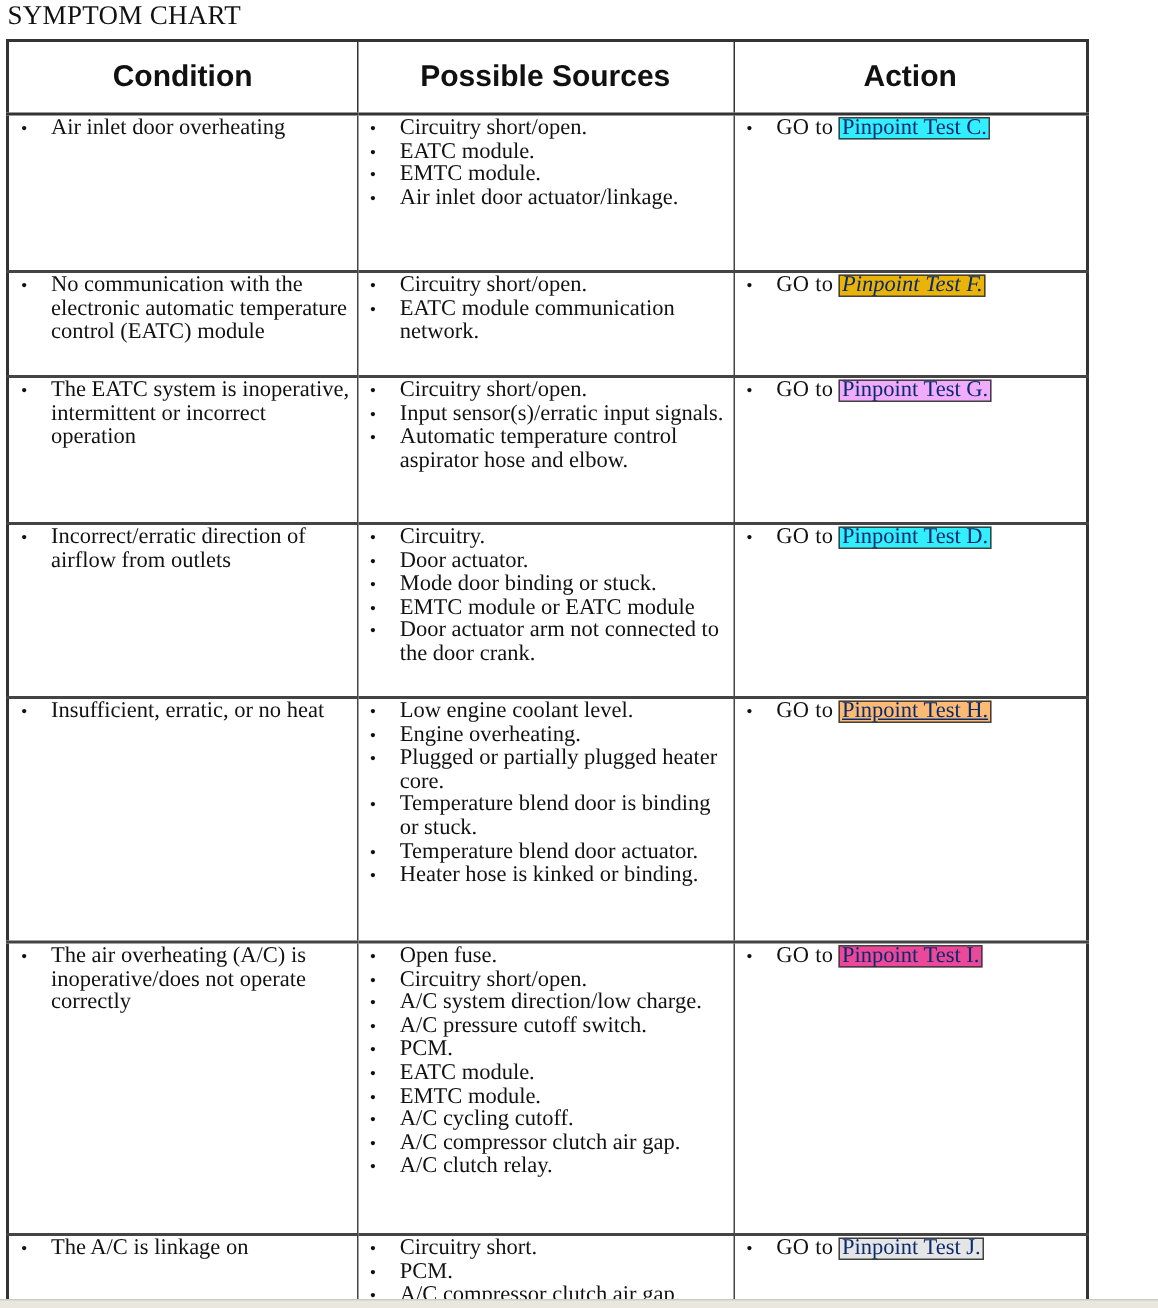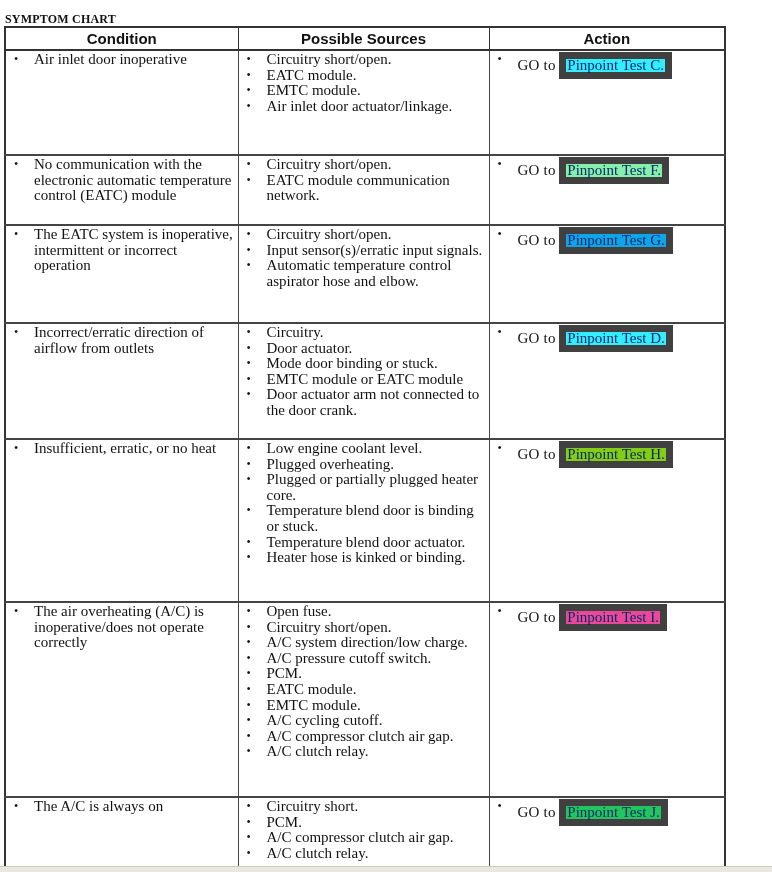--- a/index.html
+++ b/index.html
@@ -1,46 +1,46 @@
 <!DOCTYPE html>
 <html><head>
   <meta charset="utf-8">
   <style>
     html, body { margin: 0; padding: 0; }
     body {
       width: 772px; height: 872px; background: #ffffff; position: relative; overflow: hidden;
       font-family: "Liberation Serif", serif; color: #111;
     }
     .title {
-      position: absolute; left: 5px; top: 12px;
-      font-family: "Liberation Serif", serif; font-weight: bold; font-size: 12px; letter-spacing: 0.2px;
+      position: absolute; left: 5px; top: 0;
+      font-family: "Liberation Serif", serif; font-weight: normal; font-size: 18px; letter-spacing: 0.2px;
     }
     table.chart {
       position: absolute; left: 4px; top: 26px; width: 720px;
       border-collapse: collapse; table-layout: fixed;
       border: 2px solid #333;
     }
     table.chart th {
-      font-family: "Liberation Sans", sans-serif; font-weight: bold; font-size: 15px;
-      height: 21px; padding: 0; border: 1px solid #333; border-bottom: 2px solid #333;
+      font-family: "Liberation Sans", sans-serif; font-weight: bold; font-size: 20px;
+      height: 21px; padding: 12px; border: 1px solid #333; border-bottom: 2px solid #333;
       text-align: center; vertical-align: middle;
     }
     table.chart td {
       border: 1px solid #444; border-top: 2px solid #444; vertical-align: top;
       padding: 1px 4px 2px 4px; font-size: 15px; line-height: 15.6px;
     }
     col.c1 { width: 233px; } col.c2 { width: 251px; } col.c3 { width: 236px; }
     ul { list-style: none; margin: 0; padding: 0; }
     li { position: relative; padding-left: 24px; }
     li .bullet {
       position: absolute; left: 4px; top: 0; font-size: 12px;
     }
     .go { letter-spacing: 0.2px; }
     .pin {
-      background: #33eeff; border: 7px solid #404040; color: #0a2a6a;
+      background: #33eeff; border: 1px solid #404040; color: #0a2a6a;
       padding: 0 1px; line-height: 13px; display: inline-block;
     }
     .footer-bar {
       position: absolute; left: 0; right: 0; top: 866px; height: 6px;
       background: #e9e7e0; border-top: 1px solid #cfcbbf;
     }
   </style>
 </head>
 <body>
 
@@ -56,21 +56,21 @@
     <tr>
       <th>Condition</th>
       <th>Possible Sources</th>
       <th>Action</th>
     </tr>
   </thead>
   <tbody id="rows">
       <tr style="height: 105px;">
         <td>
           <ul>
-            <li><span class="bullet">•</span><span>Air inlet door inoperative</span></li>
+            <li><span class="bullet">•</span><span>Air inlet door overheating</span></li>
           </ul>
         </td>
         <td>
           <ul>
             <li><span class="bullet">•</span><span>Circuitry short/open.</span></li>
             <li><span class="bullet">•</span><span>EATC module.</span></li>
             <li><span class="bullet">•</span><span>EMTC module.</span></li>
             <li><span class="bullet">•</span><span>Air inlet door actuator/linkage.</span></li>
           </ul>
         </td>
@@ -87,40 +87,40 @@
           </ul>
         </td>
         <td>
           <ul>
             <li><span class="bullet">•</span><span>Circuitry short/open.</span></li>
             <li><span class="bullet">•</span><span>EATC module communication network.</span></li>
           </ul>
         </td>
         <td>
           <ul>
-            <li><span class="bullet">•</span><span class="go">GO to</span> <a class="pin" style="background: #86efac;">Pinpoint Test F.</a></li>
+            <li><span class="bullet">•</span><span class="go">GO to</span> <a class="pin" style="background: #eab308; font-style: italic;">Pinpoint Test F.</a></li>
           </ul>
         </td>
       </tr>
       <tr style="height: 98px;">
         <td>
           <ul>
             <li><span class="bullet">•</span><span>The EATC system is inoperative, intermittent or incorrect operation</span></li>
           </ul>
         </td>
         <td>
           <ul>
             <li><span class="bullet">•</span><span>Circuitry short/open.</span></li>
             <li><span class="bullet">•</span><span>Input sensor(s)/erratic input signals.</span></li>
             <li><span class="bullet">•</span><span>Automatic temperature control aspirator hose and elbow.</span></li>
           </ul>
         </td>
         <td>
           <ul>
-            <li><span class="bullet">•</span><span class="go">GO to</span> <a class="pin" style="background: #0ea5e9;">Pinpoint Test G.</a></li>
+            <li><span class="bullet">•</span><span class="go">GO to</span> <a class="pin" style="background: #f0abfc;">Pinpoint Test G.</a></li>
           </ul>
         </td>
       </tr>
       <tr style="height: 116px;">
         <td>
           <ul>
             <li><span class="bullet">•</span><span>Incorrect/erratic direction of airflow from outlets</span></li>
           </ul>
         </td>
         <td>
@@ -140,30 +140,30 @@
       </tr>
       <tr style="height: 163px;">
         <td>
           <ul>
             <li><span class="bullet">•</span><span>Insufficient, erratic, or no heat</span></li>
           </ul>
         </td>
         <td>
           <ul>
             <li><span class="bullet">•</span><span>Low engine coolant level.</span></li>
-            <li><span class="bullet">•</span><span>Plugged overheating.</span></li>
+            <li><span class="bullet">•</span><span>Engine overheating.</span></li>
             <li><span class="bullet">•</span><span>Plugged or partially plugged heater core.</span></li>
             <li><span class="bullet">•</span><span>Temperature blend door is binding or stuck.</span></li>
             <li><span class="bullet">•</span><span>Temperature blend door actuator.</span></li>
             <li><span class="bullet">•</span><span>Heater hose is kinked or binding.</span></li>
           </ul>
         </td>
         <td>
           <ul>
-            <li><span class="bullet">•</span><span class="go">GO to</span> <a class="pin" style="background: #84cc16;">Pinpoint Test H.</a></li>
+            <li><span class="bullet">•</span><span class="go">GO to</span> <a class="pin" style="background: #fdba74; text-decoration: underline;">Pinpoint Test H.</a></li>
           </ul>
         </td>
       </tr>
       <tr style="height: 195px;">
         <td>
           <ul>
             <li><span class="bullet">•</span><span>The air overheating (A/C) is inoperative/does not operate correctly</span></li>
           </ul>
         </td>
         <td>
@@ -182,33 +182,33 @@
         </td>
         <td>
           <ul>
             <li><span class="bullet">•</span><span class="go">GO to</span> <a class="pin" style="background: #ec4899;">Pinpoint Test I.</a></li>
           </ul>
         </td>
       </tr>
       <tr style="height: 88px;">
         <td>
           <ul>
-            <li><span class="bullet">•</span><span>The A/C is always on</span></li>
+            <li><span class="bullet">•</span><span>The A/C is linkage on</span></li>
           </ul>
         </td>
         <td>
           <ul>
             <li><span class="bullet">•</span><span>Circuitry short.</span></li>
             <li><span class="bullet">•</span><span>PCM.</span></li>
             <li><span class="bullet">•</span><span>A/C compressor clutch air gap.</span></li>
             <li><span class="bullet">•</span><span>A/C clutch relay.</span></li>
           </ul>
         </td>
         <td>
           <ul>
-            <li><span class="bullet">•</span><span class="go">GO to</span> <a class="pin" style="background: #22c55e;">Pinpoint Test J.</a></li>
+            <li><span class="bullet">•</span><span class="go">GO to</span> <a class="pin" style="background: #e5e5e5;">Pinpoint Test J.</a></li>
           </ul>
         </td>
       </tr>
     </tbody>
 </table>
 
 <div class="footer-bar"></div>
 
 </body></html>

